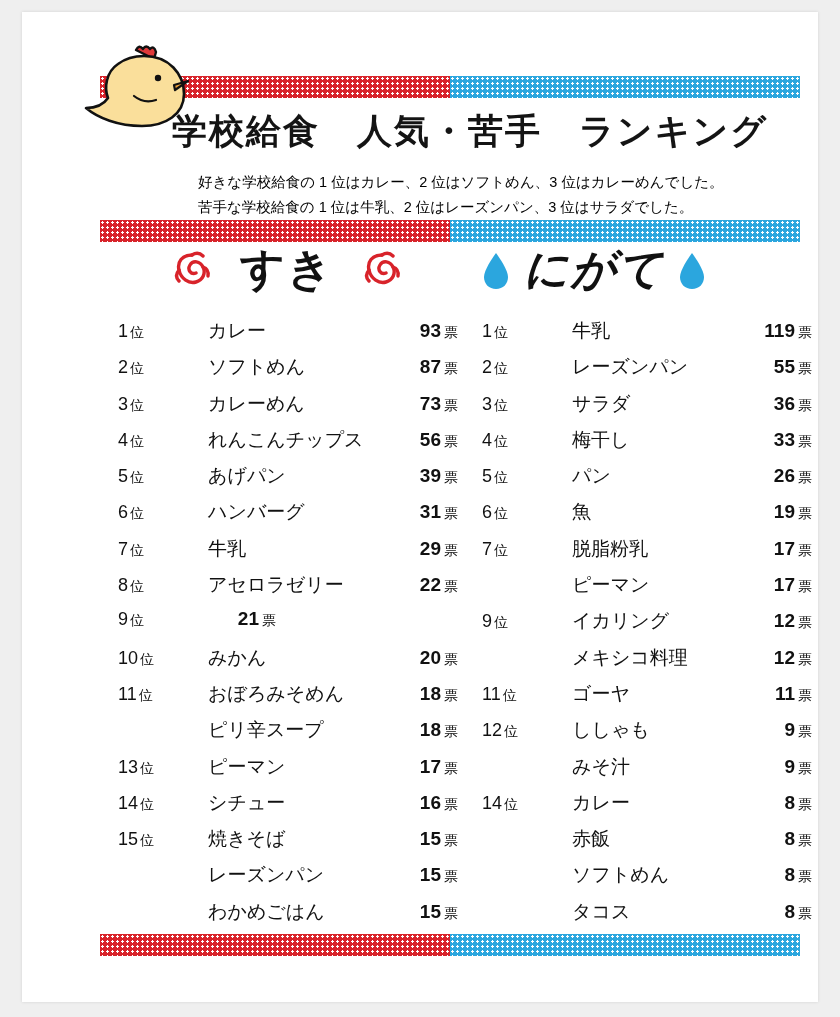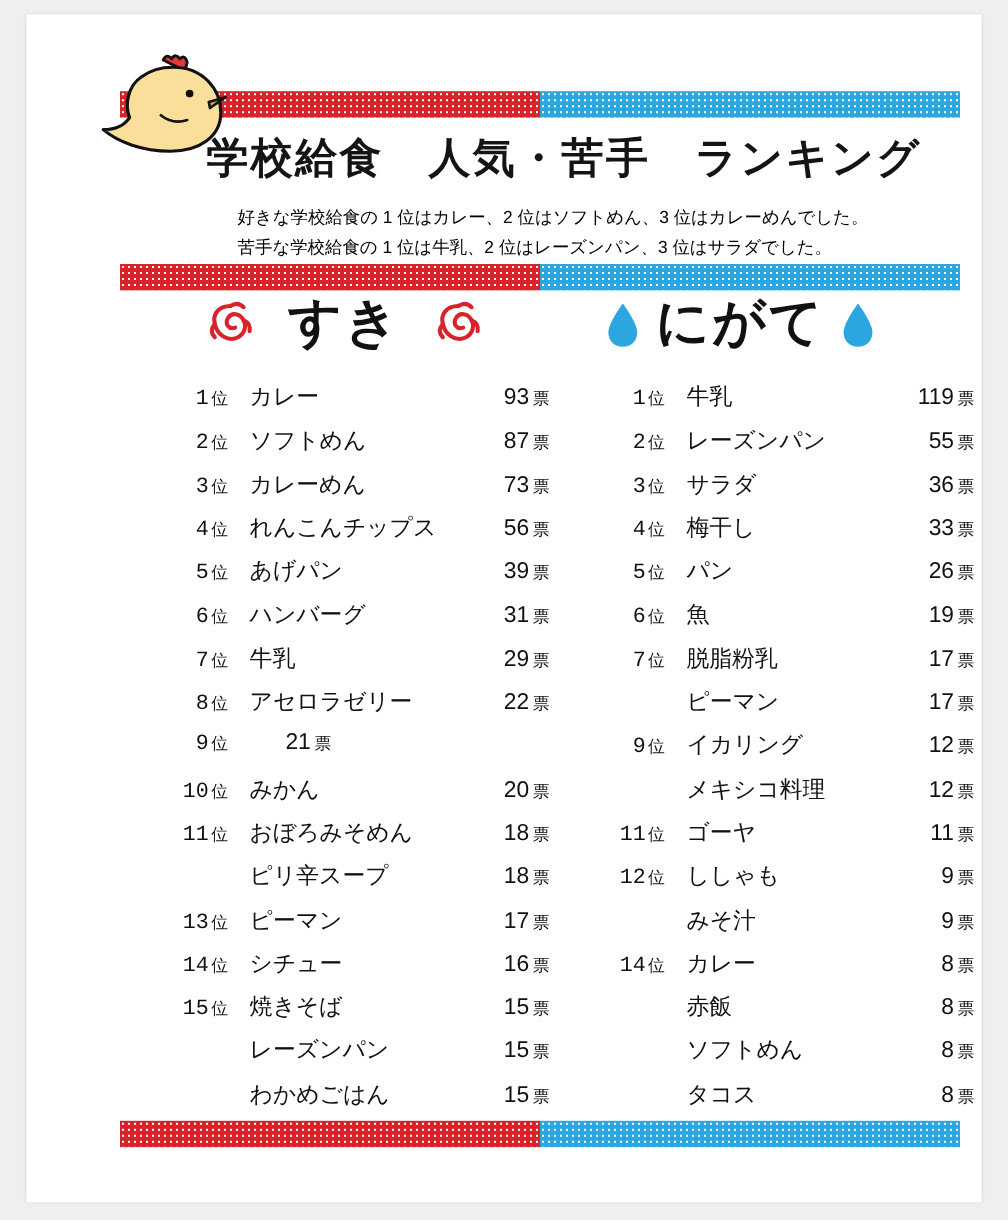--- a/index.html
+++ b/index.html
@@ -91,21 +91,21 @@
   .heading {
     position: absolute;
     top: 228px;
     height: 58px;
     display: flex;
     align-items: center;
     justify-content: center;
     gap: 12px;
   }
   .heading.left { left: 100px; width: 330px; gap: 28px; }
-  .heading.right { left: 430px; width: 330px; }
+  .heading.right { left: 407px; width: 330px; font-style: italic; }
   .heading-text {
     font-size: 44px;
     font-weight: bold;
     letter-spacing: 2px;
     color: #111;
     line-height: 1;
   }
   .deco { width: 40px; height: 44px; }
   .deco.drop { width: 30px; height: 44px; }
 
@@ -119,41 +119,40 @@
   .list.left { left: 96px; width: 340px; }
   .list.right { left: 460px; width: 330px; }
 
   .row {
     display: flex;
     align-items: baseline;
     height: 36.3px;
   }
   .rank {
     width: 72px;
-    text-align: right;
+    text-align: left;
     flex: 0 0 72px;
     font-size: 17px;
     white-space: nowrap;
-    font-family: Liberation Mono, monospace;
   }
   .rank .num { font-size: 18px; }
   .rank .unit { font-size: 14px; margin-left: 2px; }
   .name {
     flex: 1 1 auto;
     padding-left: 18px;
     font-size: 19px;
     white-space: nowrap;
   }
   .votes {
     flex: 0 0 86px;
     text-align: right;
     white-space: nowrap;
     font-size: 17px;
   }
-  .votes .num { font-size: 19px; }
+  .votes .num { font-size: 19px; font-weight: bold; }
   .votes .unit { font-size: 14px; margin-left: 3px; }
 </style>
 </head>
 <body>
 
 <div class="page">
 
   <div class="bar-row top">
     <div class="bar-red"></div>
     <div class="bar-blue"></div>

